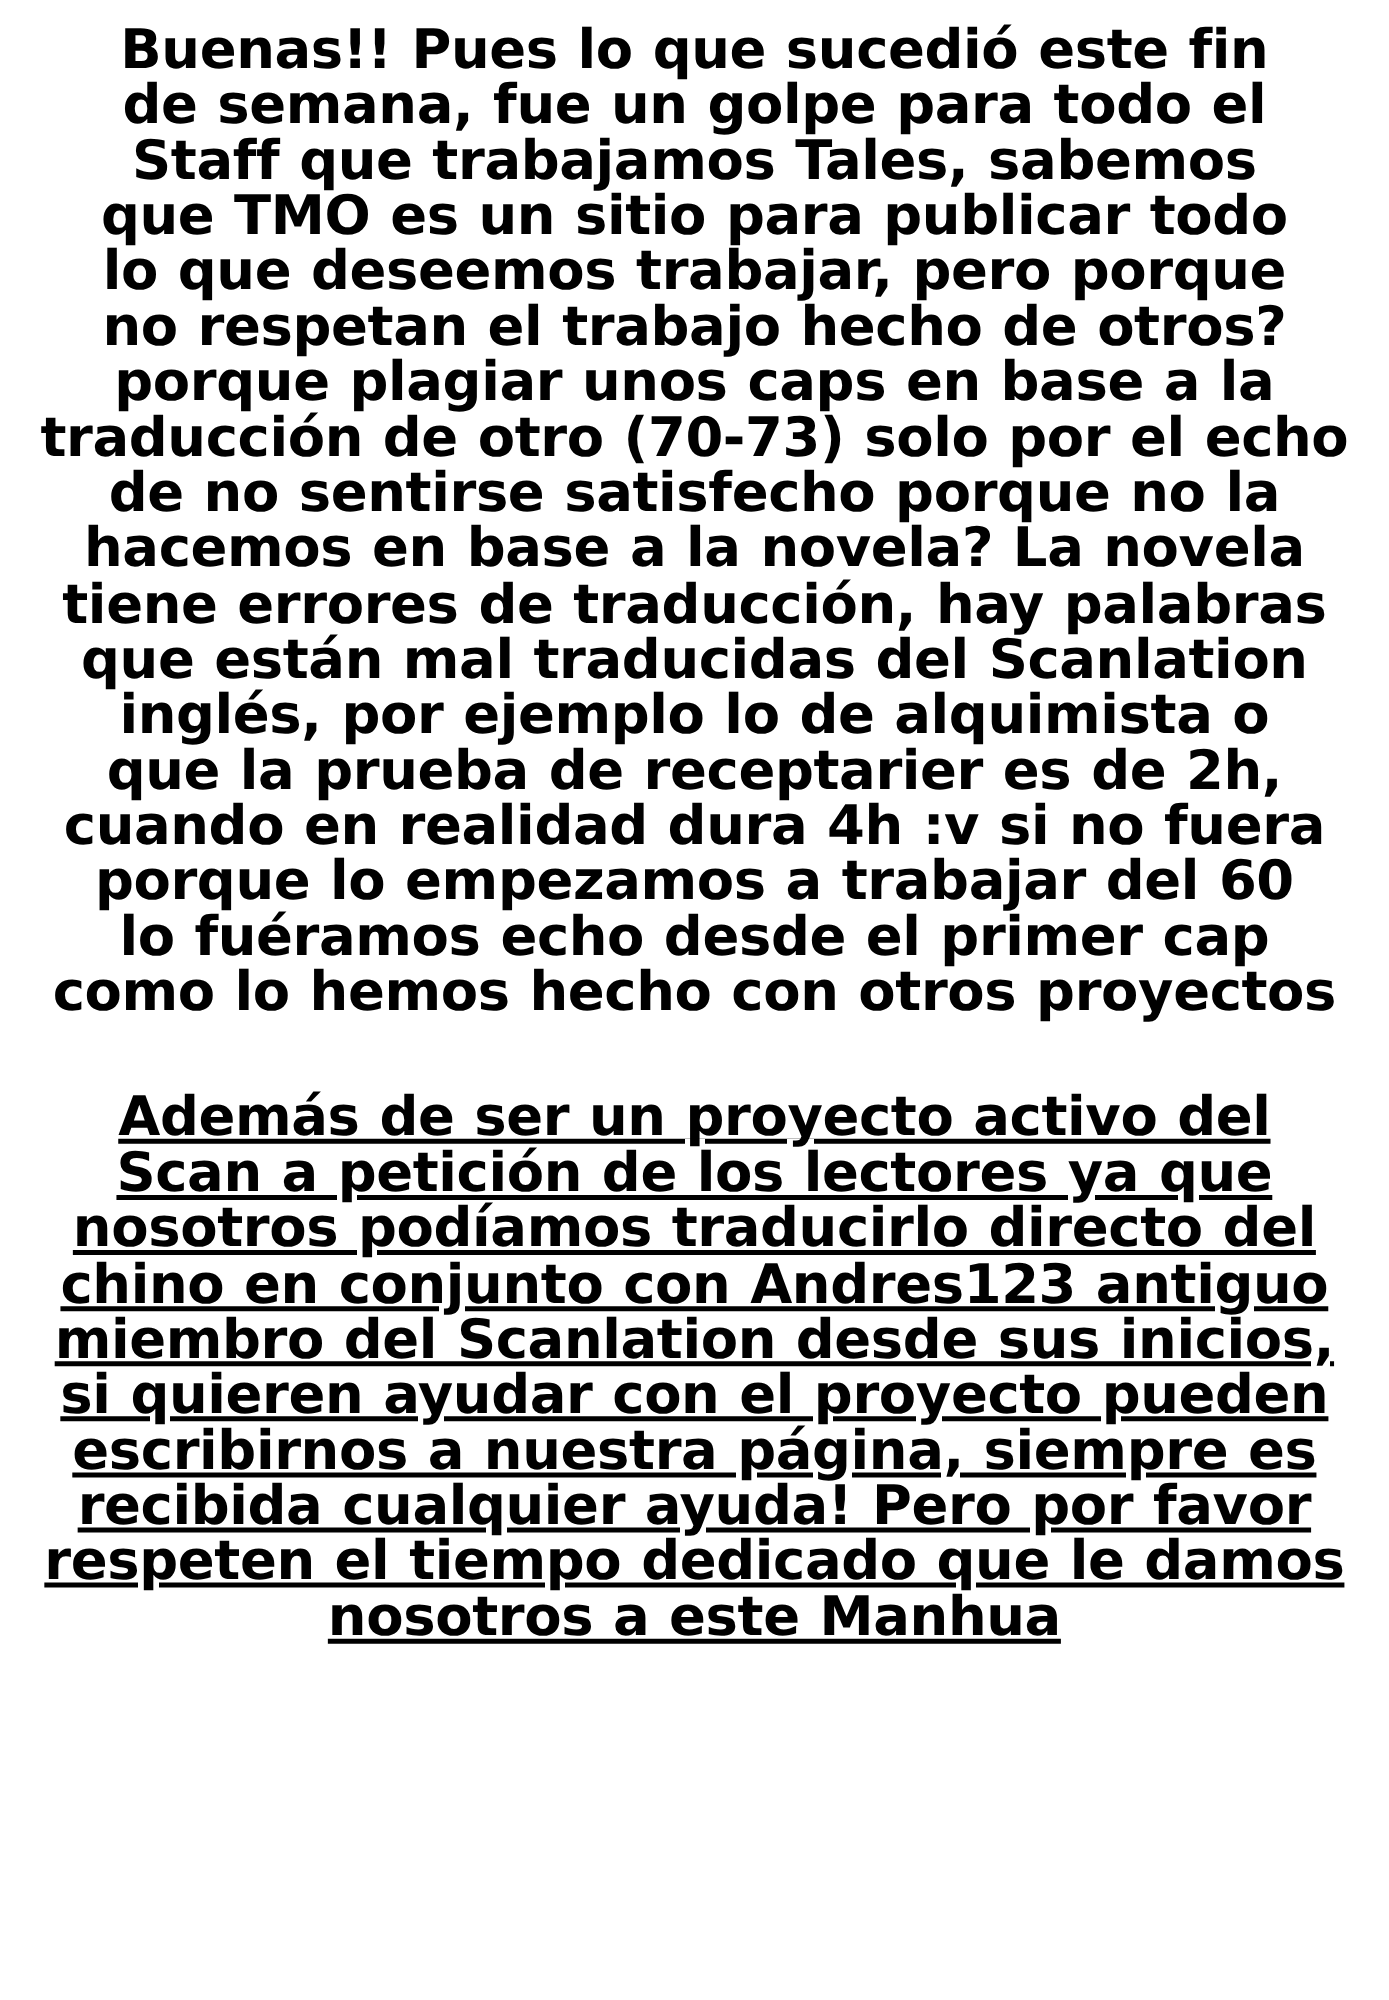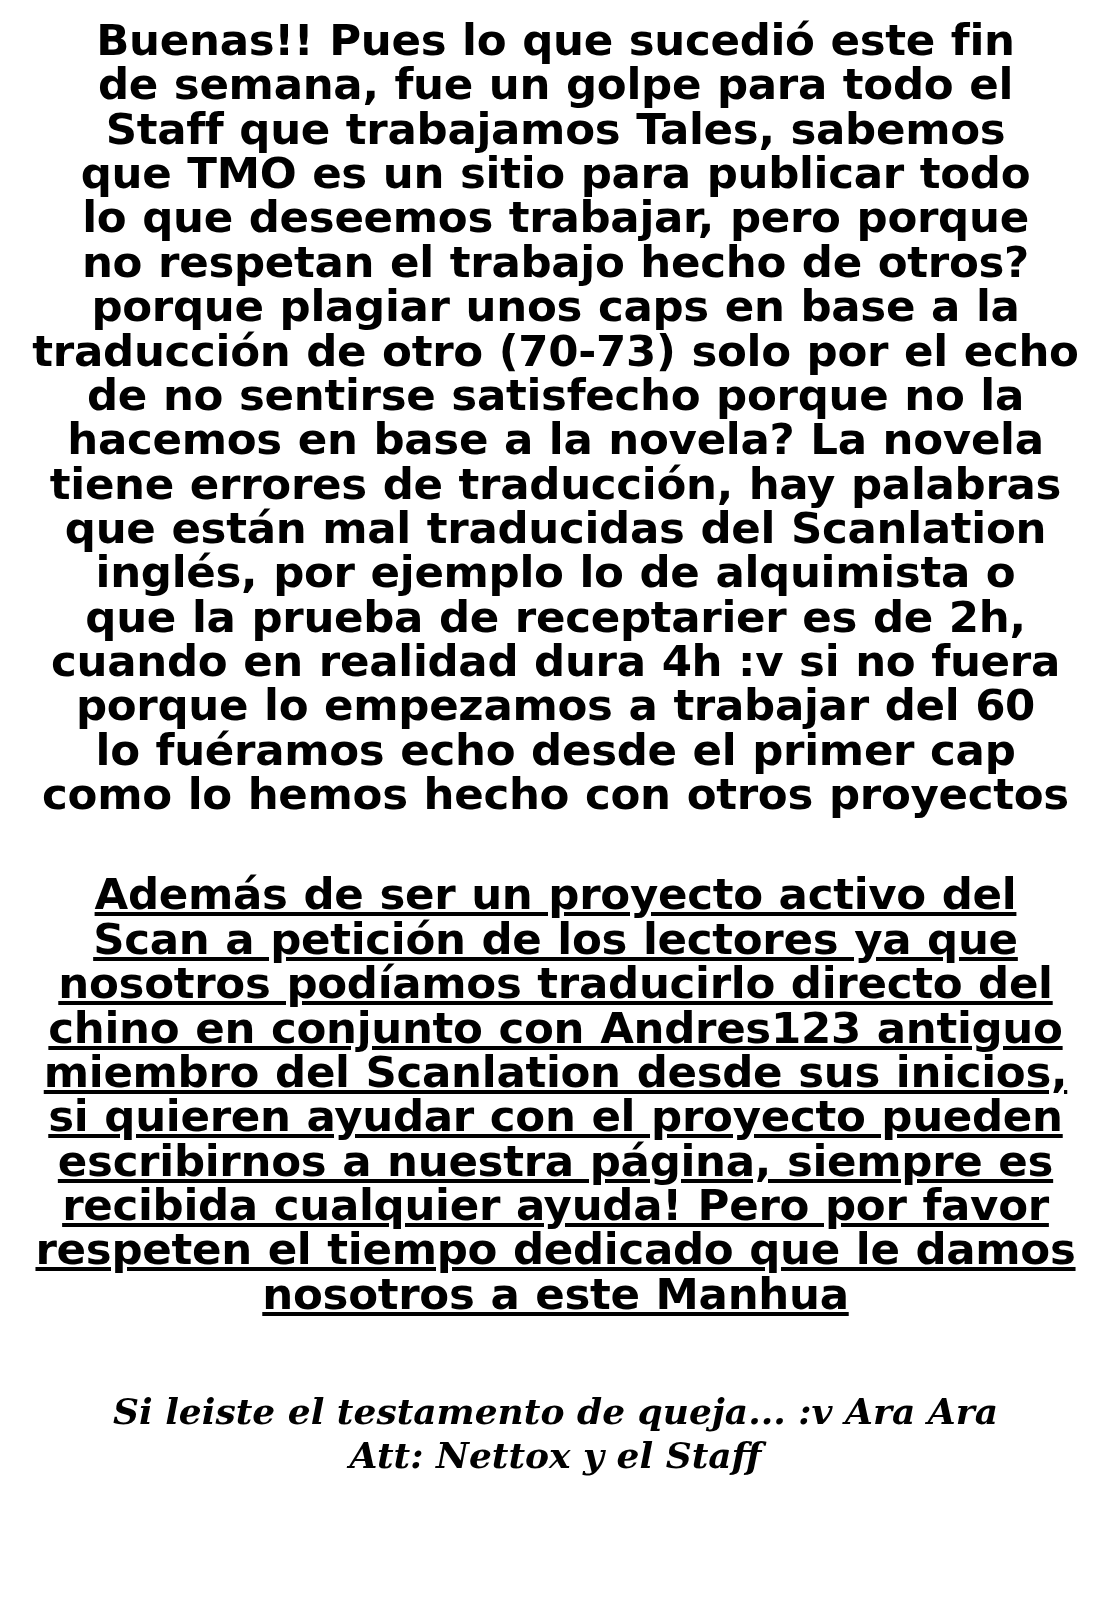--- a/index.html
+++ b/index.html
@@ -91,16 +91,14 @@
 nosotros podíamos traducirlo directo del
 chino en conjunto con Andres123 antiguo
 miembro del Scanlation desde sus inicios,
 si quieren ayudar con el proyecto pueden
 escribirnos a nuestra página, siempre es
 recibida cualquier ayuda! Pero por favor
 respeten el tiempo dedicado que le damos
 nosotros a este Manhua</p>
   </div>
 
-  <div class="signature">Si leiste el testamento de queja... :v Ara Ara
-Att: Nettox y el Staff</div>
 
 </div>
 
 </body></html>

